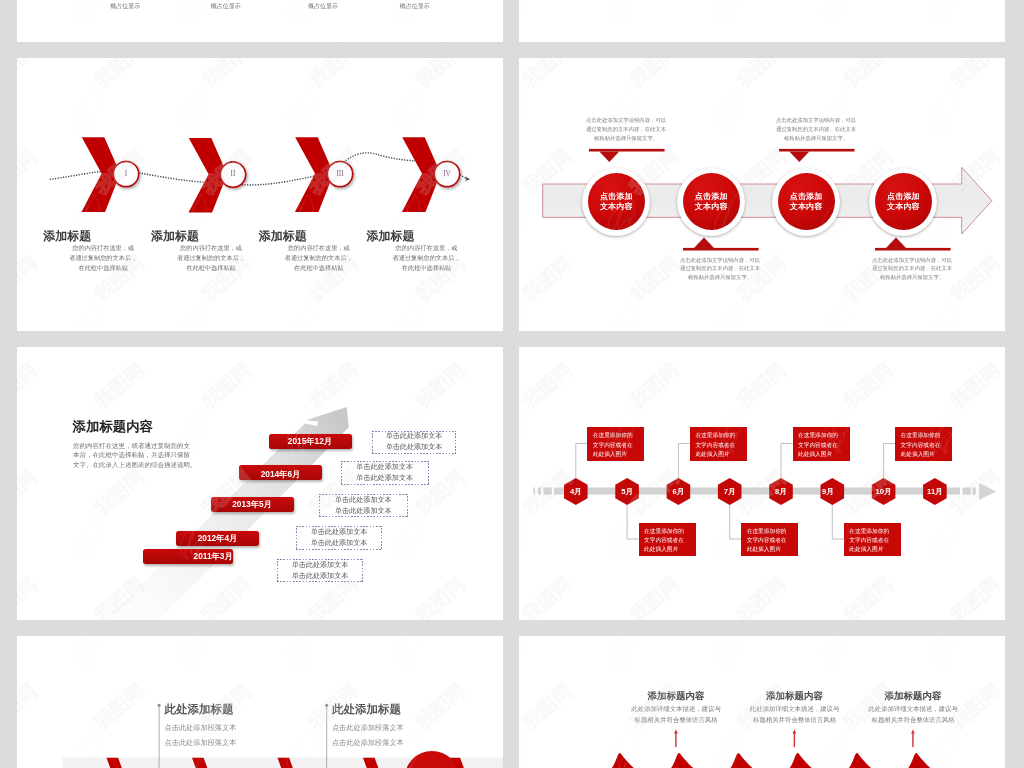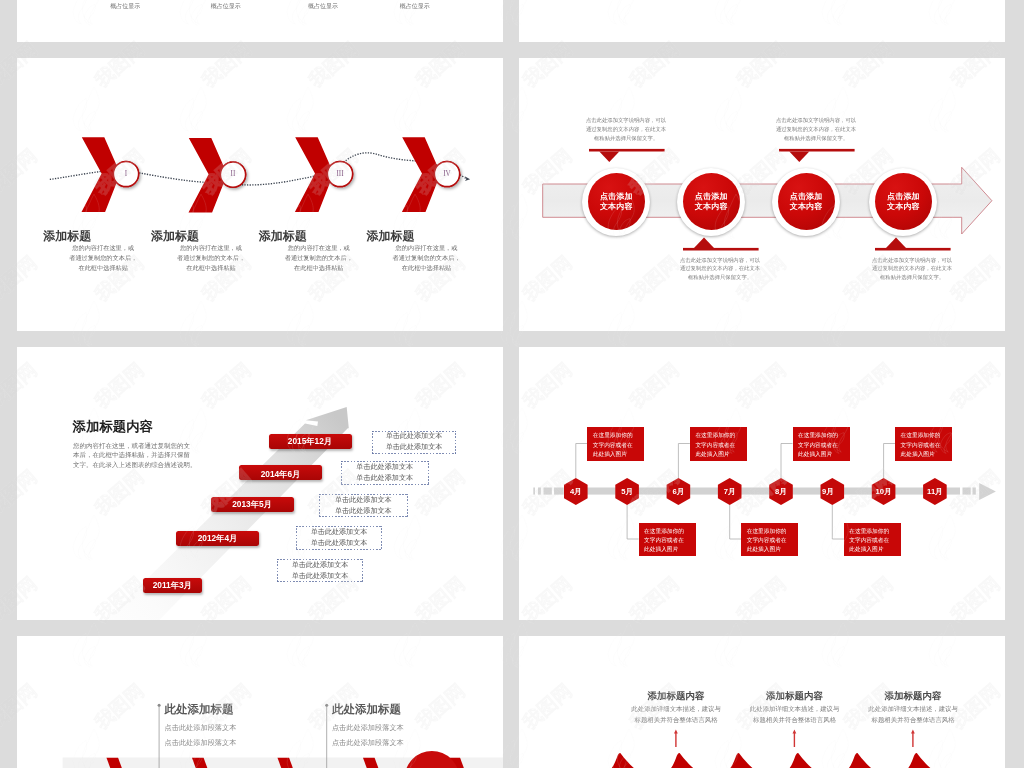--- a/index.html
+++ b/index.html
@@ -414,21 +414,21 @@
       </div>
   <div class="ty-chip" style="left:222px;top:118px;width:83px;align-items:flex-end;">
         <span>2014年6月</span>
       </div>
   <div class="ty-chip" style="left:193.6px;top:150px;width:83px;">
         <span>2013年5月</span>
       </div>
   <div class="ty-chip" style="left:159px;top:184px;width:83px;">
         <span>2012年4月</span>
       </div>
-  <div class="ty-chip" style="left:125.8px;top:231px;width:59px;">
+  <div class="ty-chip" style="left:125.8px;top:202px;width:90px;justify-content:flex-end;">
         <span>2011年3月</span>
       </div>
 
   <div class="ty-note" style="left:355px;top:83.5px;width:84px;height:23px;">
     <span>单击此处添加文本</span>
     <span>单击此处添加文本</span>
   </div>
   <div class="ty-note" style="left:323.7px;top:114.4px;width:88px;height:23px;">
     <span>单击此处添加文本</span>
     <span>单击此处添加文本</span>

